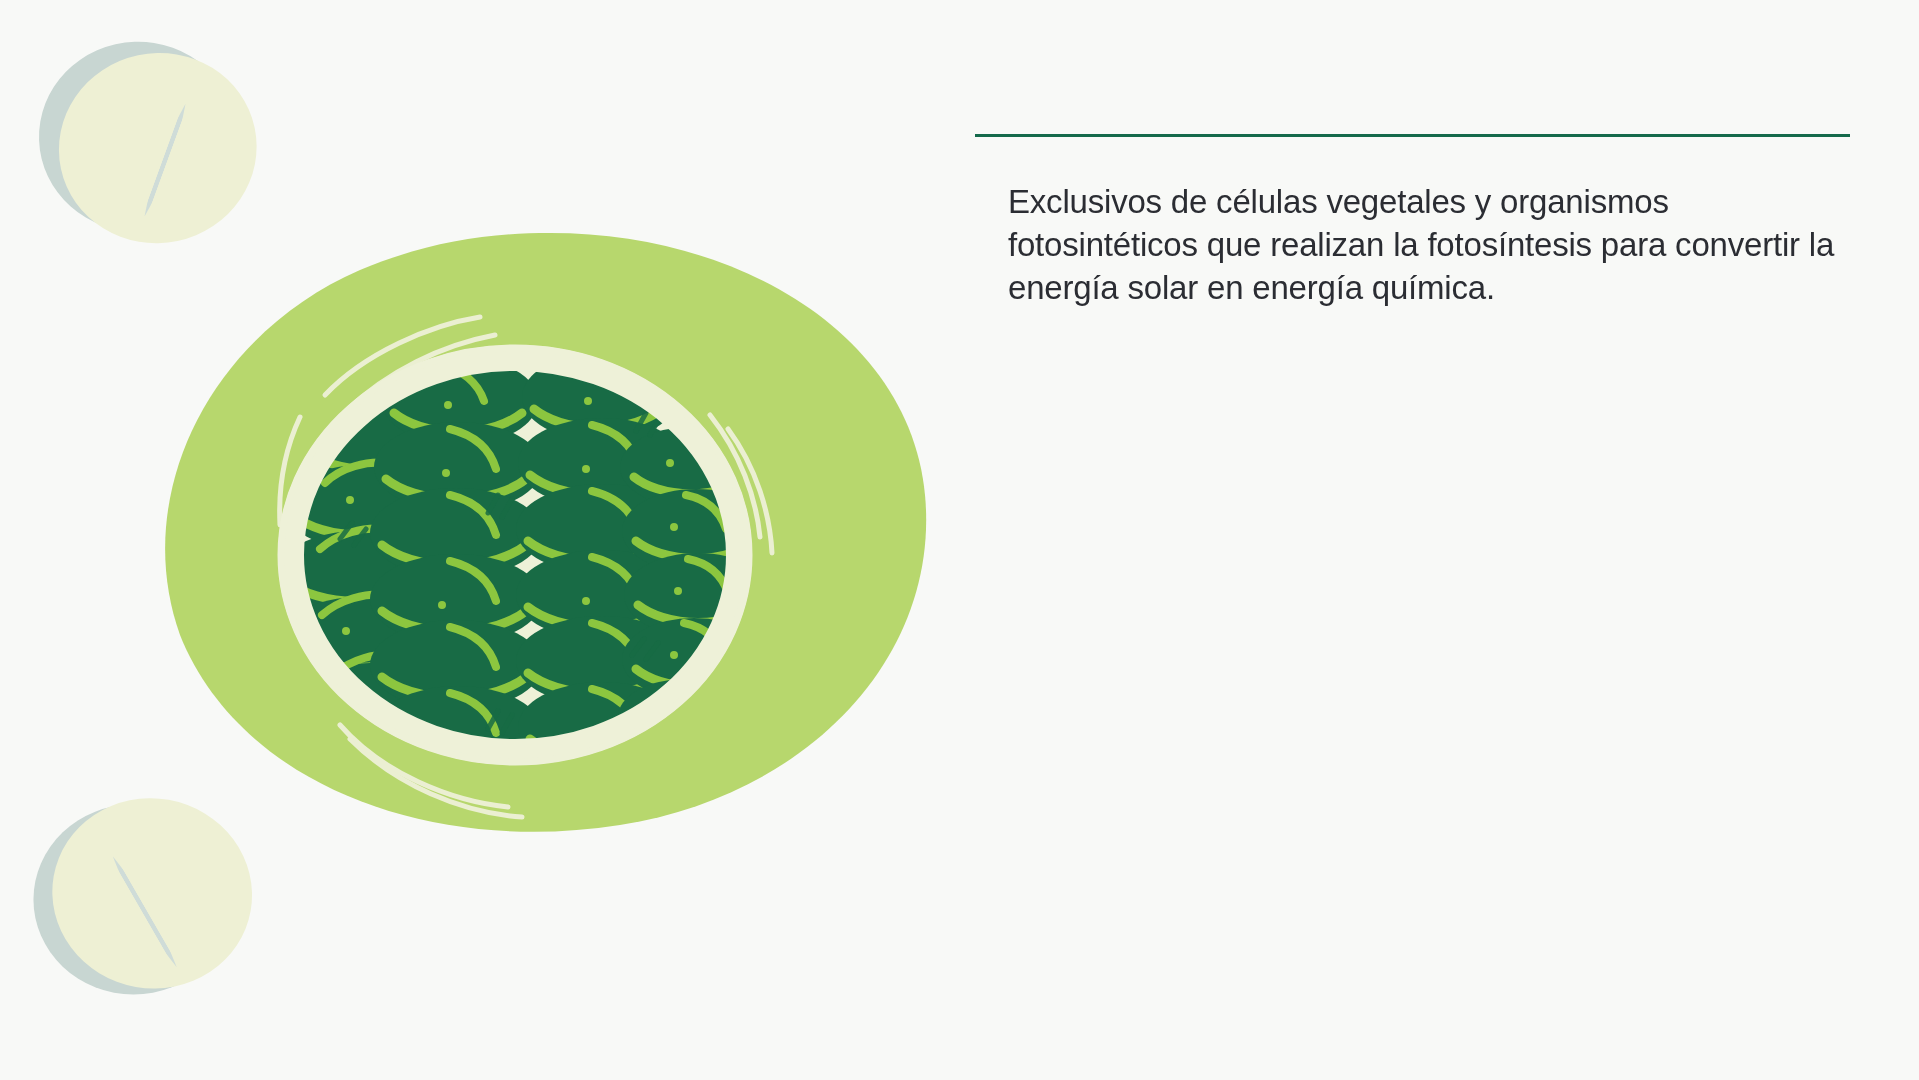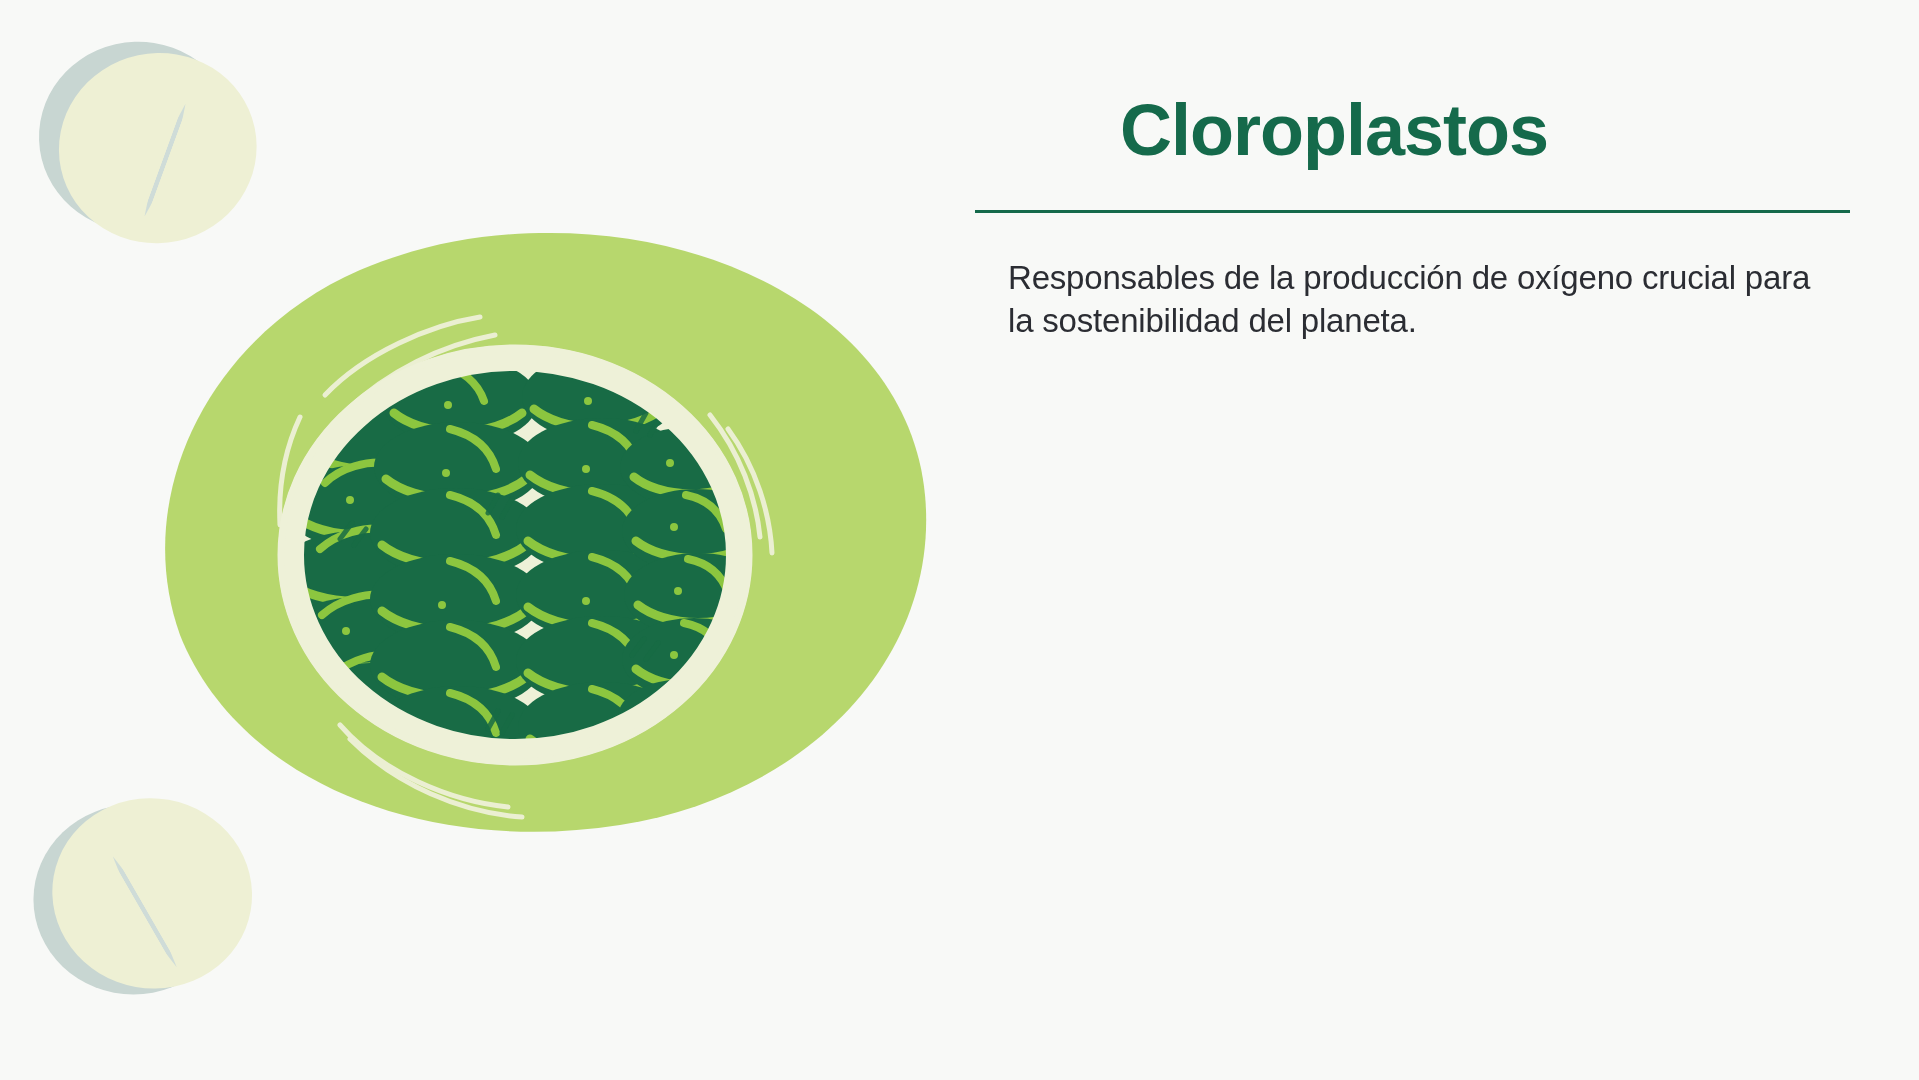--- a/index.html
+++ b/index.html
@@ -314,20 +314,19 @@
       </g>
 
       <g>
         <ellipse cx="365" cy="330" rx="222" ry="195" fill="none" stroke="#eef1d8" stroke-width="22"></ellipse>
         <ellipse cx="365" cy="330" rx="234" ry="207" fill="none" stroke="#eef1d8" stroke-width="7"></ellipse>
       </g>
     </svg>
   </div>
 
   <div id="content">
-    <h1 id="page-title">Cloroplastos</h1>
     <div id="title-divider"></div>
     <div id="paragraphs">
-      <p class="paragraph">Responsables de la producción de oxígeno crucial para la sostenibilidad del planeta.</p>
+      <p class="paragraph">Exclusivos de células vegetales y organismos fotosintéticos que realizan la fotosíntesis para convertir la energía solar en energía química.</p>
     </div>
   </div>
 
 </div>
 
 </body></html>

